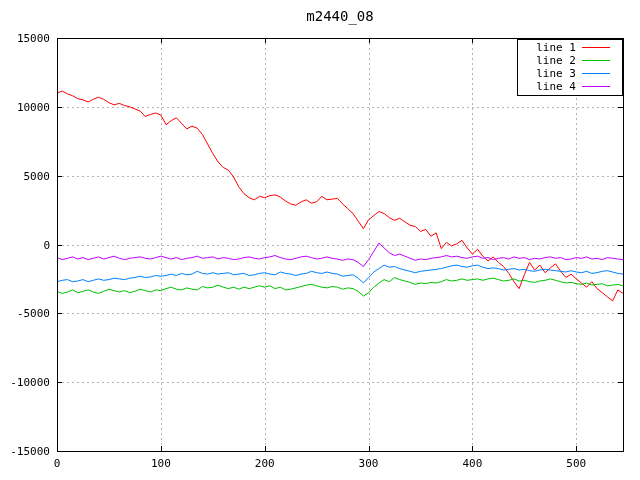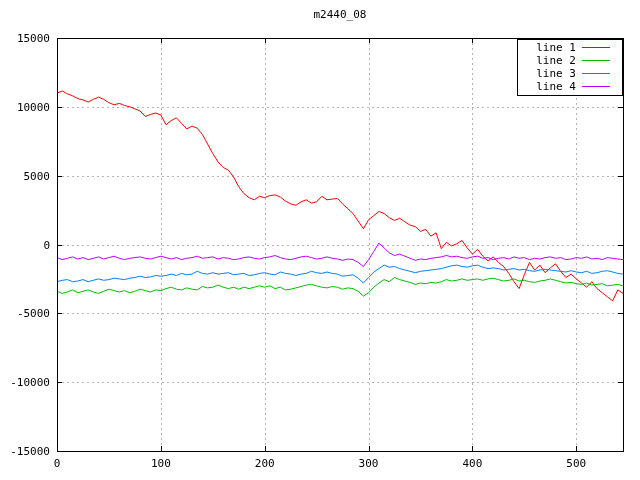--- a/index.html
+++ b/index.html
@@ -1,19 +1,19 @@
 <!DOCTYPE html>
 <html><head>
 <meta charset="utf-8">
 <style>
   html,body{margin:0;padding:0;background:#ffffff;}
   #screen{position:relative;width:640px;height:480px;background:#ffffff;overflow:hidden;
           font-family:"DejaVu Sans Mono","Liberation Mono",monospace;}
   #chart-title{position:absolute;left:57px;top:8px;width:566px;text-align:center;
-               font-size:11px;color:#000;}
+               font-size:14px;color:#000;}
   #plot-svg{position:absolute;left:0;top:0;}
   text{font-family:"DejaVu Sans Mono","Liberation Mono",monospace;font-size:11px;fill:#000;}
 </style>
 </head>
 <body>
 
 <div id="screen">
   <div id="chart-title">m2440_08</div>
   <svg id="plot-svg" width="640" height="480" viewBox="0 0 640 480">
       <line x1="161.5" y1="38" x2="161.5" y2="451" stroke="#b4b4b4" stroke-width="1" stroke-dasharray="2,3"></line>

